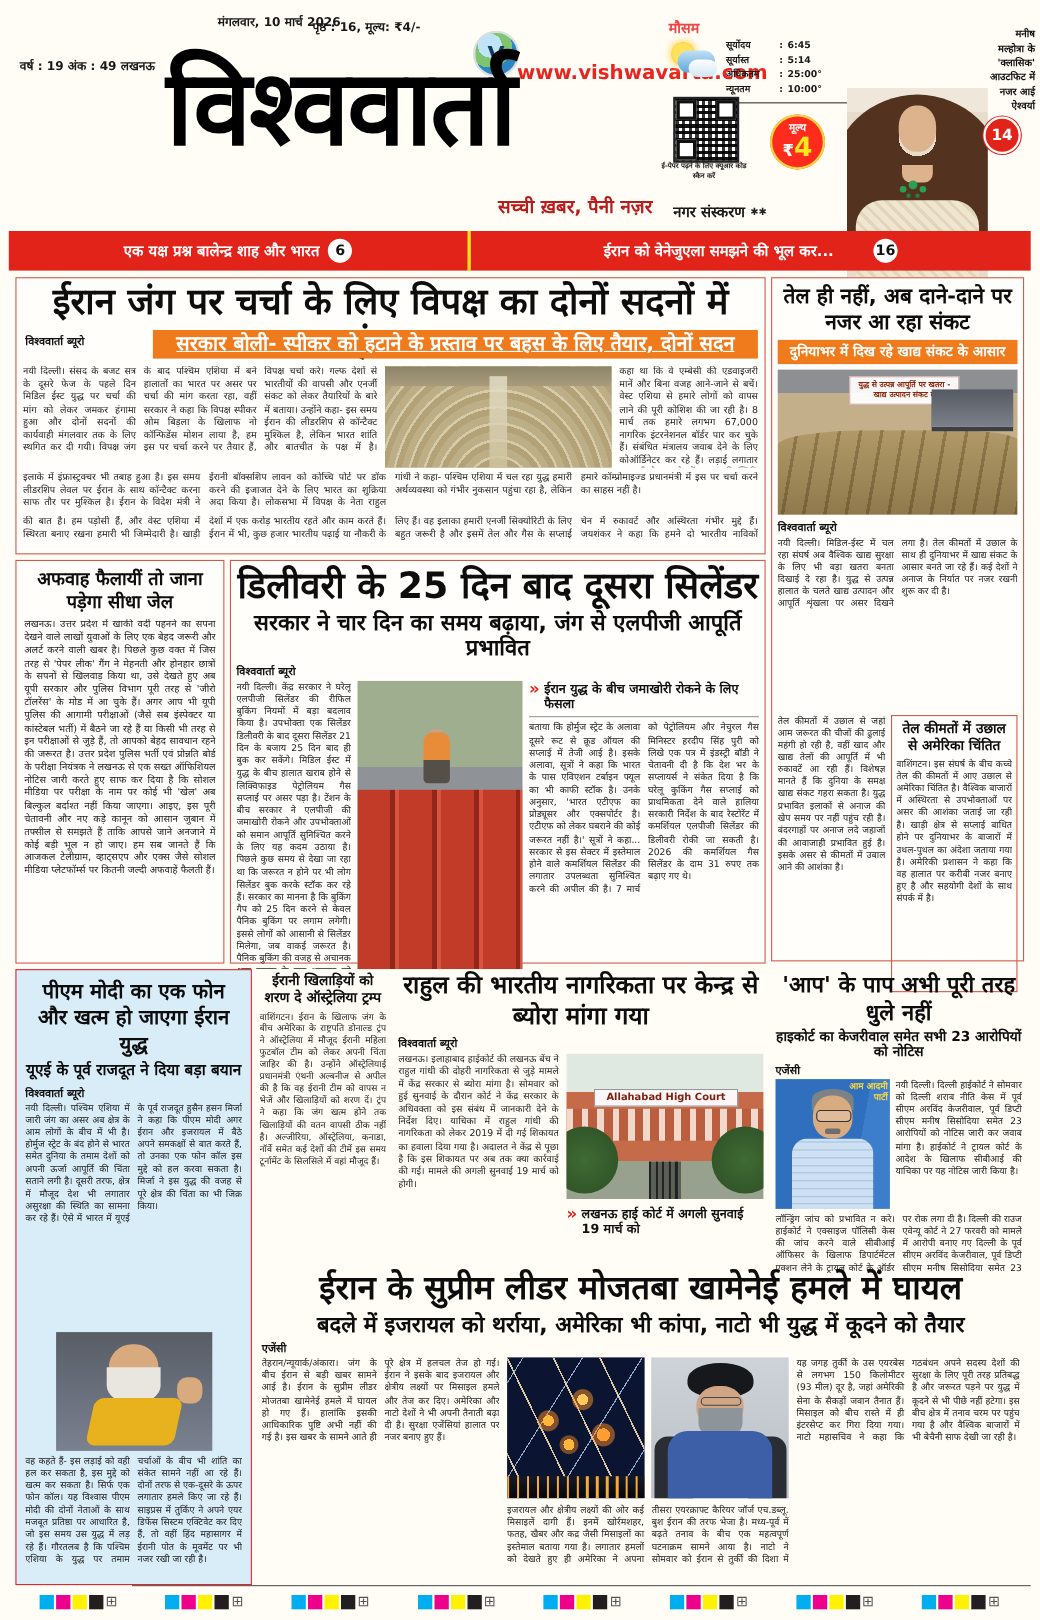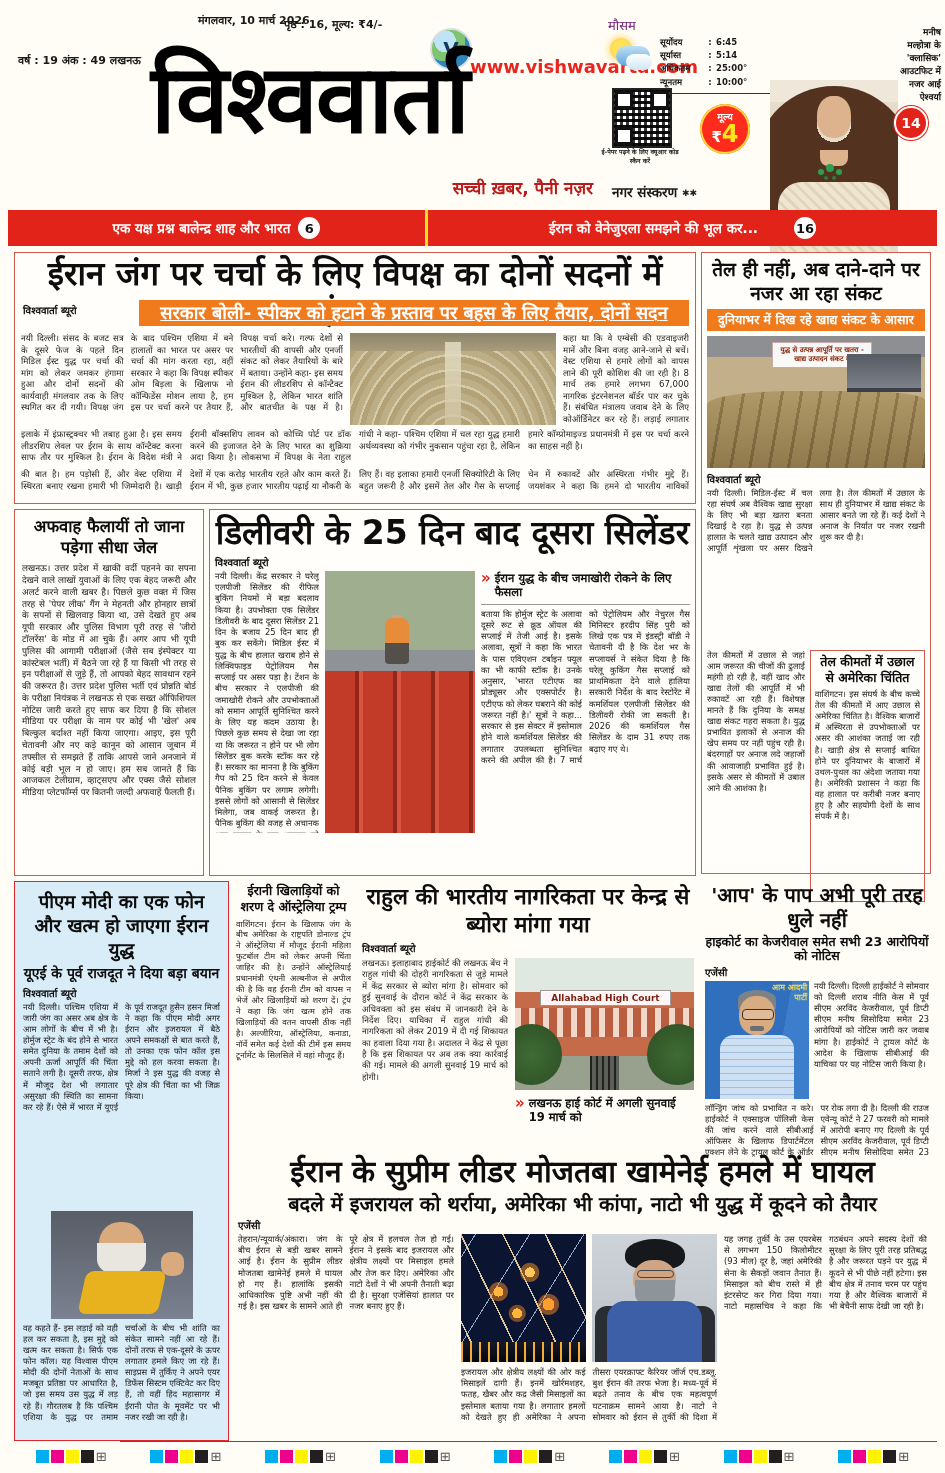--- a/index.html
+++ b/index.html
@@ -19,21 +19,21 @@
   .bullet-txt{font-weight:bold;font-size:11.5px;line-height:1.25;color:#111;}
 
   
   .issue-line{font-size:11px;font-weight:bold;}
   .mast-title{font-weight:bold;font-size:95px;letter-spacing:-2px;color:#000;line-height:1;}
   .website{color:#e8251f;font-weight:bold;font-size:18px;}
   .tagline{font-weight:bold;font-size:17px;color:#b91c1c;}
   .logo-circle{width:38px;height:38px;border-radius:50%;background:radial-gradient(circle at 35% 30%,#bfe3f7 0 30%,#7fc470 30% 55%,#2e86c1 55% 100%);
      border:2px solid #d9dee2;display:flex;align-items:center;justify-content:center;color:#153a5e;font-weight:bold;font-size:20px;}
   .weather-box{width:162px;}
-  .weather-title{color:#701a75;font-weight:normal;font-size:13px;}
+  .weather-title{color:#ef4444;font-weight:bold;font-size:13px;}
   .sun-cloud{width:46px;height:38px;position:relative;}
   .sun-cloud .sun{position:absolute;left:2px;top:2px;width:22px;height:22px;border-radius:50%;
      background:radial-gradient(circle,#ffe259 0 55%,#f7b733 100%);box-shadow:0 0 6px 2px #ffe08a;}
   .sun-cloud .c1{position:absolute;left:8px;top:10px;width:34px;height:20px;border-radius:12px;background:linear-gradient(#bfe0f5,#5fa8dc);}
   .sun-cloud .c2{position:absolute;left:18px;top:18px;width:26px;height:16px;border-radius:10px;background:linear-gradient(#ffffff,#cfe6f5);}
   .w-rows{border-bottom:1.5px solid #333;padding-bottom:4px;}
   .w-row{display:flex;font-size:8.5px;font-weight:bold;line-height:1.55;}
   .w-row .wl{width:44px;}
   .w-row .wc{width:12px;text-align:center;}
   .qr{width:56px;height:56px;border:2px solid #222;background:
@@ -256,20 +256,21 @@
   </div>
 </section>
 
 <section class="abs art" style="left:14px;top:509px;width:190px;height:367px;padding:7px;">
   <div class="headline" style="font-size:16.5px;line-height:1.25;">अफवाह फैलायीं तो जाना पड़ेगा सीधा जेल</div>
   <div class="body-txt" style="margin-top:5px;height:300px;font-size:8.8px;">लखनऊ। उत्तर प्रदेश में खाकी वर्दी पहनने का सपना देखने वाले लाखों युवाओं के लिए एक बेहद जरूरी और अलर्ट करने वाली खबर है। पिछले कुछ वक्त में जिस तरह से 'पेपर लीक' गैंग ने मेहनती और होनहार छात्रों के सपनों से खिलवाड़ किया था, उसे देखते हुए अब यूपी सरकार और पुलिस विभाग पूरी तरह से 'जीरो टॉलरेंस' के मोड में आ चुके हैं। अगर आप भी यूपी पुलिस की आगामी परीक्षाओं (जैसे सब इंस्पेक्टर या कांस्टेबल भर्ती) में बैठने जा रहे हैं या किसी भी तरह से इन परीक्षाओं से जुड़े हैं, तो आपको बेहद सावधान रहने की जरूरत है। उत्तर प्रदेश पुलिस भर्ती एवं प्रोन्नति बोर्ड के परीक्षा नियंत्रक ने लखनऊ से एक सख्त ऑफिशियल नोटिस जारी करते हुए साफ कर दिया है कि सोशल मीडिया पर परीक्षा के नाम पर कोई भी 'खेल' अब बिल्कुल बर्दाश्त नहीं किया जाएगा। आइए, इस पूरी चेतावनी और नए कड़े कानून को आसान जुबान में तफ्सील से समझते हैं ताकि आपसे जाने अनजाने में कोई बड़ी भूल न हो जाए। हम सब जानते हैं कि आजकल टेलीग्राम, व्हाट्सएप और एक्स जैसे सोशल मीडिया प्लेटफॉर्म्स पर कितनी जल्दी अफवाहें फैलती हैं।</div>
 </section>
 
 <section class="abs art" style="left:209px;top:509px;width:487px;height:367px;padding:5px;">
   <div class="headline" style="font-size:33px;">डिलीवरी के 25 दिन बाद दूसरा सिलेंडर</div>
+  <div class="headline" style="font-size:20px;margin-top:3px;">सरकार ने चार दिन का समय बढ़ाया, जंग से एलपीजी आपूर्ति प्रभावित</div>
   <div class="byline" style="margin:3px 0 2px;">विश्ववार्ता ब्यूरो</div>
   <div style="display:flex;gap:6px;height:262px;">
     <div class="body-txt" style="width:104px;font-size:8.4px;height:100%;">नयी दिल्ली। केंद्र सरकार ने घरेलू एलपीजी सिलेंडर की रीफिल बुकिंग नियमों में बड़ा बदलाव किया है। उपभोक्ता एक सिलेंडर डिलीवरी के बाद दूसरा सिलेंडर 21 दिन के बजाय 25 दिन बाद ही बुक कर सकेंगे। मिडिल ईस्ट में युद्ध के बीच हालात खराब होने से लिक्विफाइड पेट्रोलियम गैस सप्लाई पर असर पड़ा है। टेंशन के बीच सरकार ने एलपीजी की जमाखोरी रोकने और उपभोक्ताओं को समान आपूर्ति सुनिश्चित करने के लिए यह कदम उठाया है। पिछले कुछ समय से देखा जा रहा था कि जरूरत न होने पर भी लोग सिलेंडर बुक करके स्टॉक कर रहे हैं। सरकार का मानना है कि बुकिंग गैप को 25 दिन करने से केवल पैनिक बुकिंग पर लगाम लगेगी। इससे लोगों को आसानी से सिलेंडर मिलेगा, जब वाकई जरूरत है। पैनिक बुकिंग की वजह से अचानक आए उछाल के बाद शुक्रवार को तेल कंपनियों ने घरेलू एलपीजी बुकिंग के लिए 21 दिन का गैप तय किया था।</div>
     <div class="photo photo-cylinders" style="width:150px;height:100%;"></div>
     <div style="flex:1;">
       <div class="bullet-row">
         <span class="chev">»</span>
         <span class="bullet-txt">ईरान युद्ध के बीच जमाखोरी रोकने के लिए फैसला</span>
       </div>
       <div class="body-txt cols-2" style="font-size:8.4px;height:212px;">बताया कि होर्मुज स्ट्रेट के अलावा दूसरे रूट से क्रूड ऑयल की सप्लाई में तेजी आई है। इसके अलावा, सूत्रों ने कहा कि भारत के पास एविएशन टर्बाइन फ्यूल का भी काफी स्टॉक है। उनके अनुसार, 'भारत एटीएफ का प्रोड्यूसर और एक्सपोर्टर है। एटीएफ को लेकर घबराने की कोई जरूरत नहीं है।' सूत्रों ने कहा... सरकार से इस सेक्टर में इस्तेमाल होने वाले कमर्शियल सिलेंडर की लगातार उपलब्धता सुनिश्चित करने की अपील की है। 7 मार्च को पेट्रोलियम और नेचुरल गैस मिनिस्टर हरदीप सिंह पुरी को लिखे एक पत्र में इंडस्ट्री बॉडी ने चेतावनी दी है कि देश भर के सप्लायर्स ने संकेत दिया है कि घरेलू कुकिंग गैस सप्लाई को प्राथमिकता देने वाले हालिया सरकारी निर्देश के बाद रेस्टोरेंट में कमर्शियल एलपीजी सिलेंडर की डिलीवरी रोकी जा सकती है। 2026 की कमर्शियल गैस सिलेंडर के दाम 31 रुपए तक बढ़ाए गए थे।</div>

